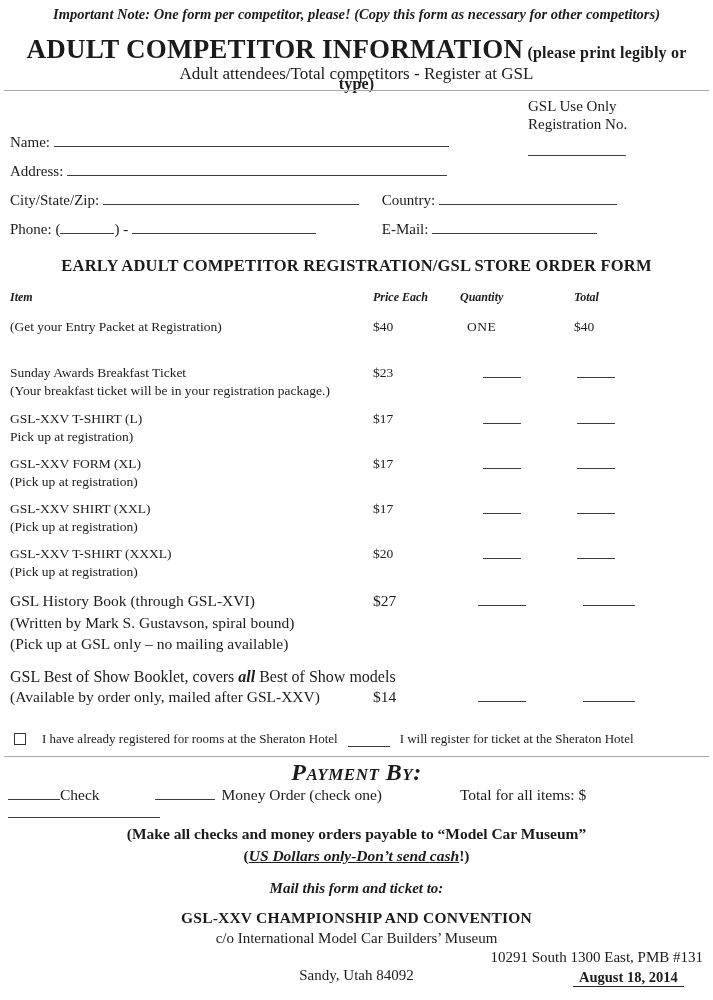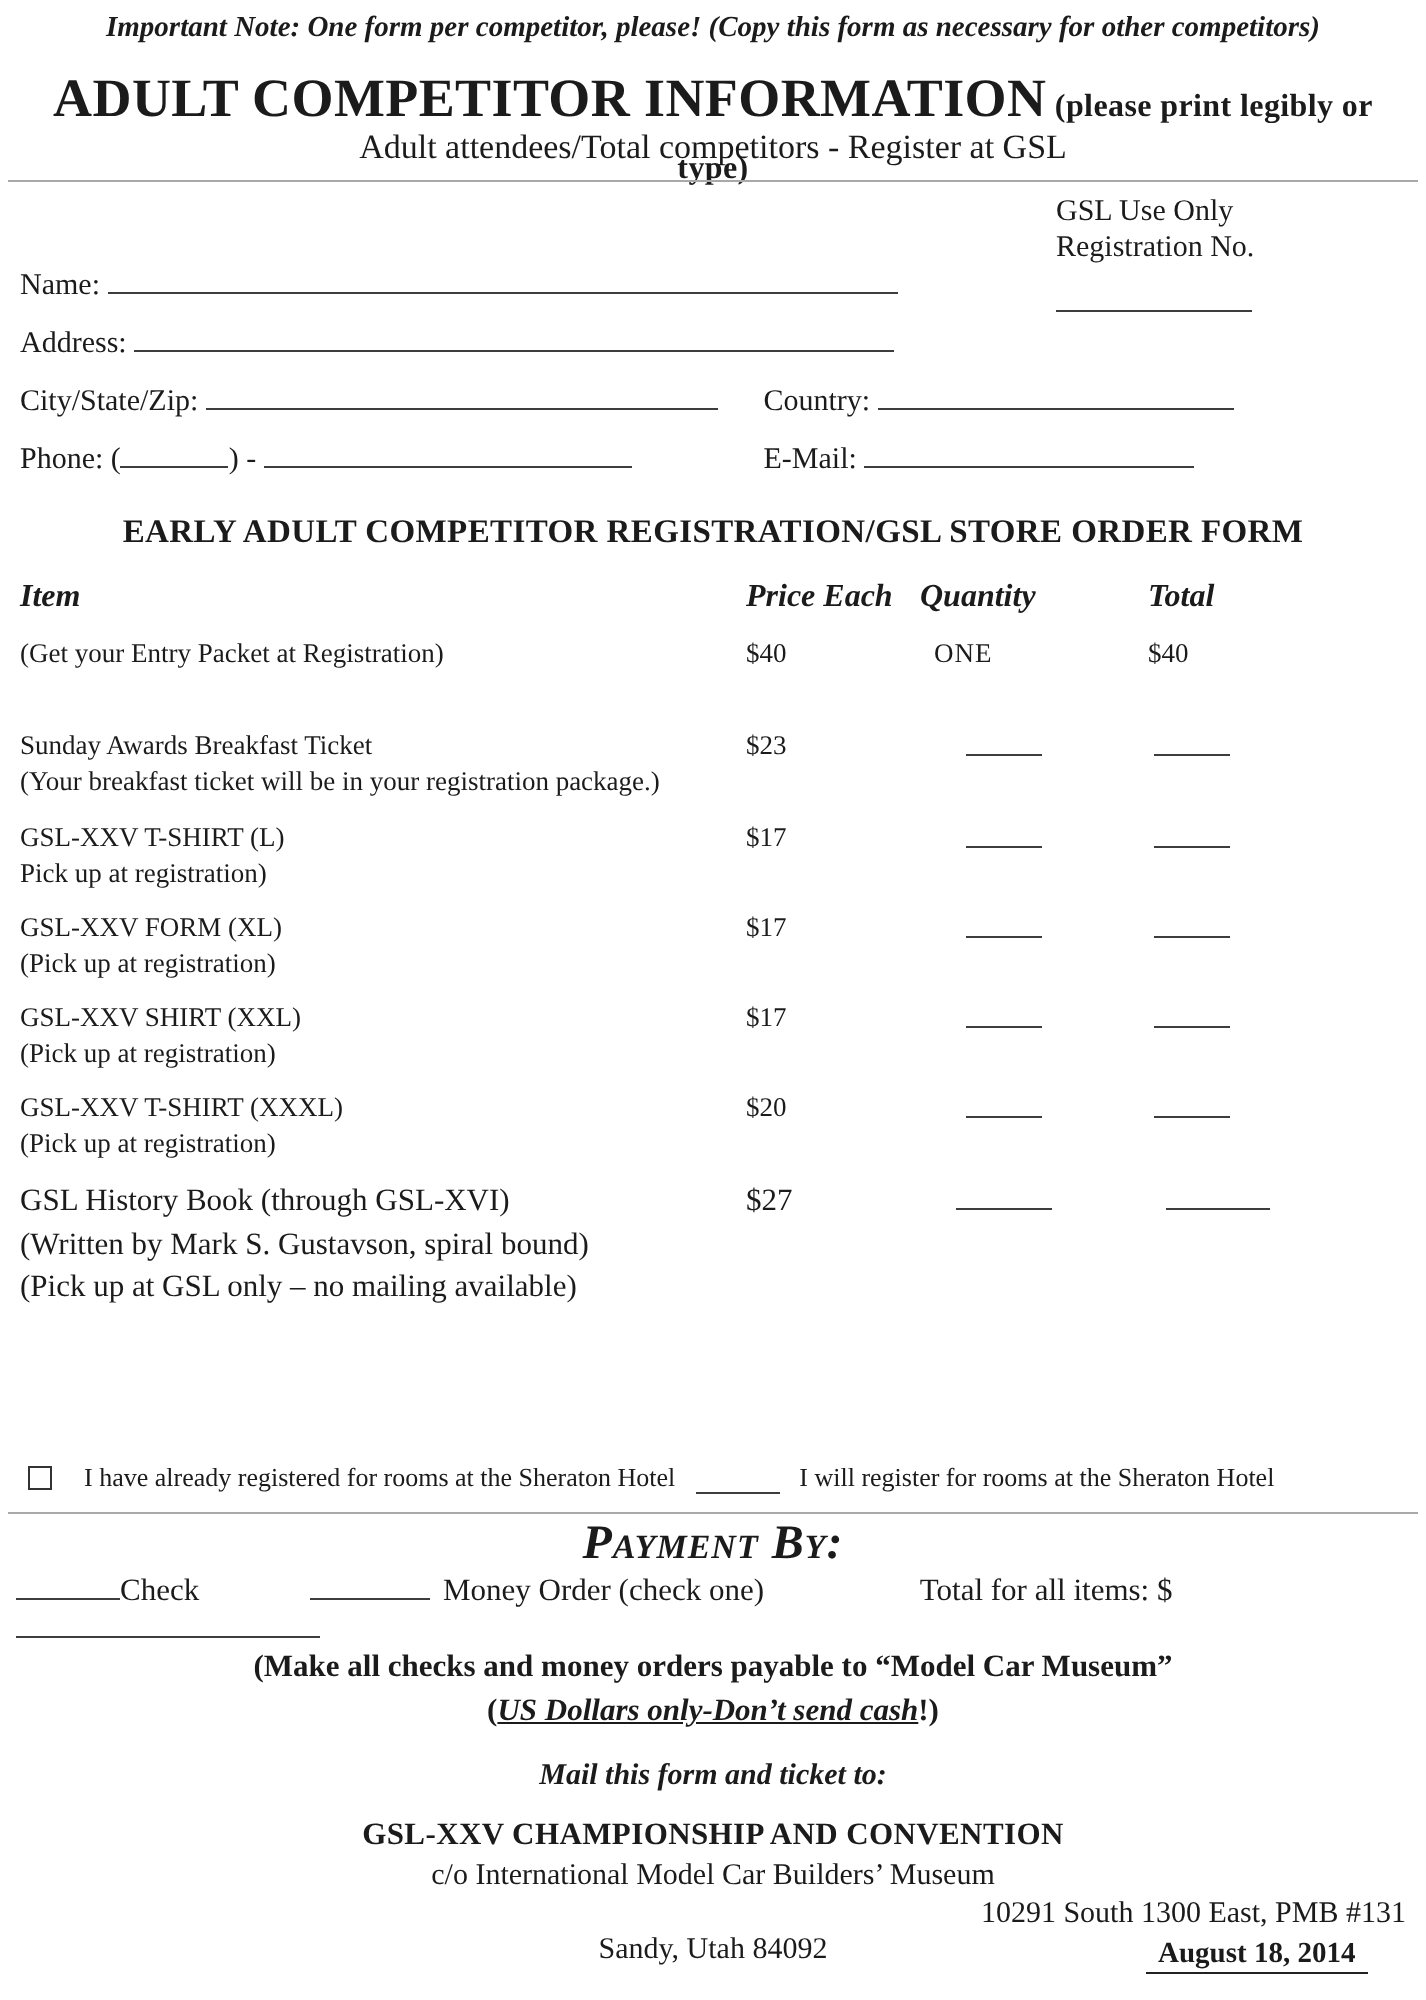--- a/index.html
+++ b/index.html
@@ -39,21 +39,21 @@
   .address-blank{width:380px;}
   .city-blank{width:256px;}
   .country-blank{width:178px;}
   .phone-area-blank{width:54px;}
   .phone-num-blank{width:184px;}
   .email-blank{width:165px;}
 
   .order-heading{top:256px;font-size:16.5px;font-weight:bold;letter-spacing:.2px;}
 
   .trow{position:absolute;left:10px;right:4px;display:grid;grid-template-columns:363px 87px 114px auto;align-items:start;}
-  .thead{top:290px;font-size:16px;font-weight:bold;font-style:italic;}
+  .thead{top:290px;font-size:12px;font-weight:bold;font-style:italic;}
   .trow .cell{display:block;}
   .item-cell{font-size:13.5px;line-height:18px;}
   .price-cell,.qty-cell,.total-cell{font-size:13.5px;line-height:18px;}
   .big .item-cell,.big .price-cell,.big .qty-cell,.big .total-cell{font-size:15.5px;line-height:21.5px;}
   .item-sub{display:block;}
   .qty-one{margin-left:7px;display:inline-block;letter-spacing:.5px;}
   .qty-blank{width:38px;margin-left:23px;}
   .total-blank{width:38px;margin-left:3px;}
   .big .qty-blank{width:48px;margin-left:18px;}
   .big .total-blank{width:52px;margin-left:9px;}
@@ -194,26 +194,33 @@
     <span class="cell item-cell">
         <span class="item-sub">GSL History Book (through GSL-XVI)</span>
         <span class="item-sub">(Written by Mark S. Gustavson, spiral bound)</span>
         <span class="item-sub">(Pick up at GSL only – no mailing available)</span>
       </span>
     <span class="cell price-cell">$27</span>
     <span class="cell qty-cell"><span class="blank qty-blank"></span></span>
     <span class="cell total-cell"><span class="blank total-blank"></span></span>
   </div>
 
+  <div class="trow r8 big">
+    <span class="cell span-all"><span>GSL Best of Show Booklet, covers </span><span class="emph">all</span><span> Best of Show models</span></span>
+    <span class="cell item-cell">(Available by order only, mailed after GSL-XXV)</span>
+    <span class="cell price-cell">$14</span>
+    <span class="cell qty-cell"><span class="blank qty-blank"></span></span>
+    <span class="cell total-cell"><span class="blank total-blank"></span></span>
+  </div>
 
   <div class="abs hotel-row">
     <span class="checkbox"></span>
     <span>I have already registered for rooms at the Sheraton Hotel</span>
     <span class="blank hotel-blank"></span>
-    <span>I will register for rooms at the Sheraton Hotel</span>
+    <span>I will register for ticket at the Sheraton Hotel</span>
   </div>
 
   <div class="abs rule rule-mid"></div>
 
   <div class="abs center payment-heading">Payment By:</div>
   <div class="abs payment-row">
     <span class="blank check-blank"></span><span>Check</span>
     <span class="blank mo-blank"></span><span>Money Order (check one)</span>
     <span class="total-items">Total for all items: $</span><span class="blank total-items-blank"></span>
   </div>

